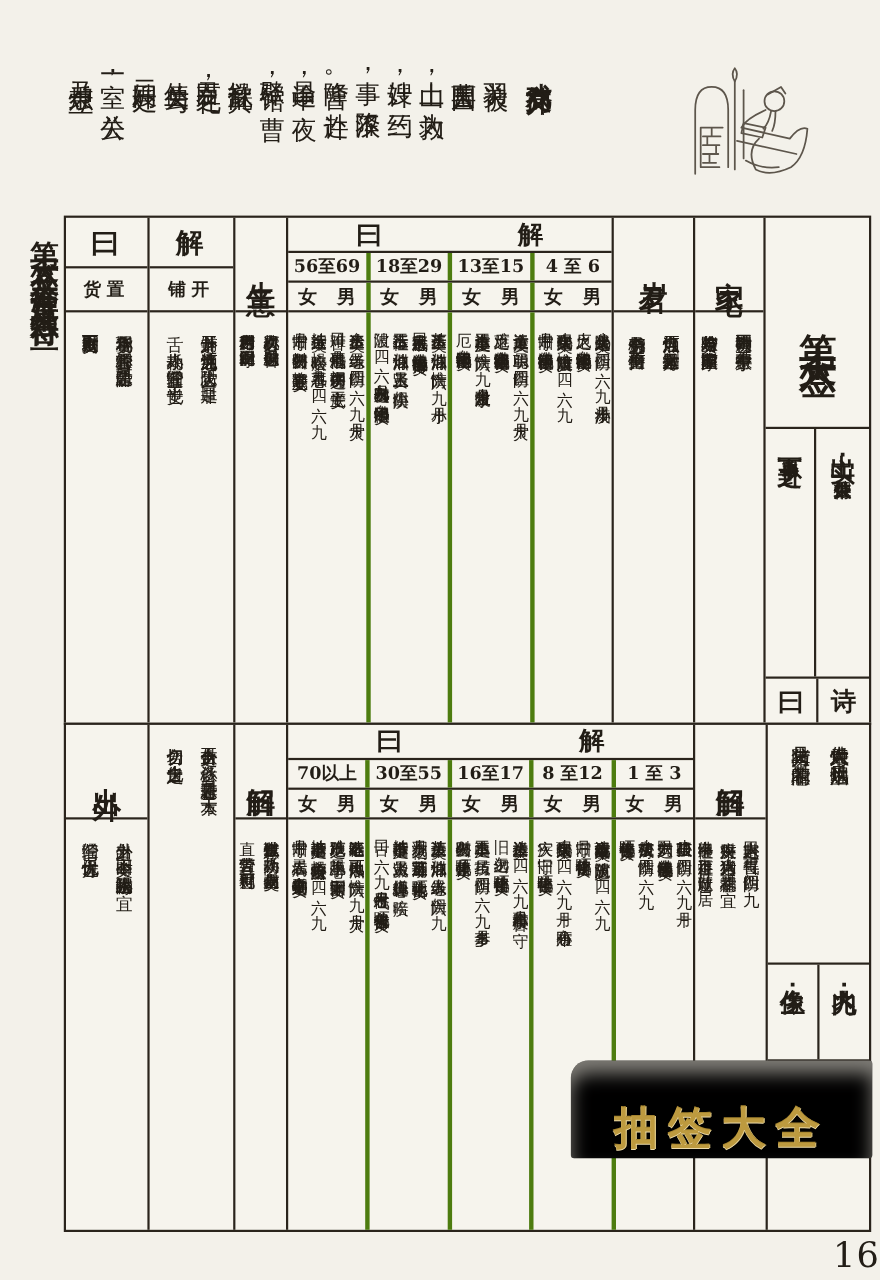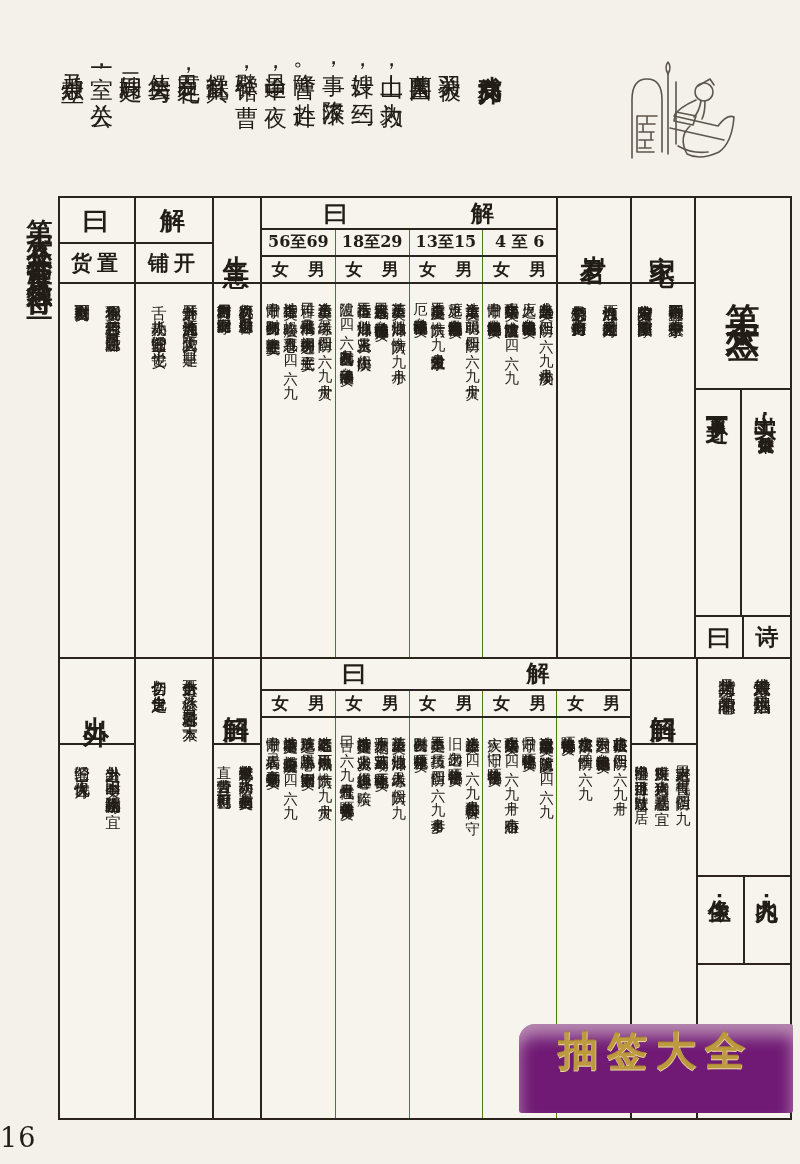--- a/index.html
+++ b/index.html
@@ -33,34 +33,34 @@
 .t-col{height:100%;display:flex;flex-direction:column}
 .t-col + .t-col{border-left:2px solid #2a241c}
 
 .cat-head{height:86px;border-bottom:2px solid #2a241c;display:flex;align-items:center;
   justify-content:center;flex:none}
 .cat-head .vtext{font-size:26px;font-weight:bold;letter-spacing:5px}
 .split-head{height:86px;border-bottom:2px solid #2a241c;display:flex;flex-direction:column;flex:none}
 .split-head .big{height:46px;border-bottom:2px solid #2a241c;display:flex;align-items:center;
   justify-content:center;font-size:25px;font-weight:bold;letter-spacing:3px}
 .split-head .sub{flex:1;display:flex;align-items:center;justify-content:center;
-  font-size:21px;font-weight:bold;letter-spacing:5px}
+  font-size:16px;font-weight:bold;letter-spacing:5px}
 .cat-body{flex:1;padding:9px 3px 4px;display:flex;justify-content:center}
 .cat-body .vlines{height:100%;font-size:15.5px;line-height:31px}
 .cat-body.n2 .vlines{line-height:22px;font-size:14.5px}   
 .cat-body.n3 .vlines{line-height:21px;font-size:15px}     
 
 
 .g-head1{height:32px;border-bottom:2px solid #2a241c;display:flex;align-items:center;
   justify-content:space-around;font-size:23px;font-weight:bold;flex:none}
 .g-row{display:flex;border-bottom:2px solid #2a241c;flex:none}
 .g-ages{height:27px;font-size:16px;font-weight:bold}
 .g-sexes{height:27px;font-size:17px;font-weight:bold}
 .g-cell{flex:1;display:flex;align-items:center;justify-content:center;min-width:0}
-.g-cell + .g-cell{border-left:1px solid #4d7c0f}
+.g-cell + .g-cell{border-left:4px solid #4d7c0f}
 .sex-cell{justify-content:space-around}
 .g-body{flex:1;display:flex;min-height:0}
 .f-cell{align-items:stretch;justify-content:center;padding:7px 1px 3px}
 .f-cell .vlines{height:100%;font-size:14.5px;line-height:17.3px;letter-spacing:.5px}
 
 
 .sign-head{height:192px;border-bottom:2px solid #2a241c;display:flex;align-items:center;
   justify-content:center;flex:none}
 .sign-head .vtext{font-size:34px;font-weight:bold;letter-spacing:9px}
 .sign-mid{height:227px;border-bottom:2px solid #2a241c;display:flex;flex:none}
@@ -79,27 +79,27 @@
 .poem-body{height:218px;border-bottom:2px solid #2a241c;padding:6px 2px;display:flex;
   justify-content:center;flex:none}
 .poem-body .vlines{font-size:17.5px;line-height:35px}
 .omen-head{height:88px;border-bottom:2px solid #2a241c;display:flex;flex:none}
 .omen-head .ocell{flex:1;display:flex;justify-content:center;padding-top:4px}
 .omen-head .ocell.r{border-left:2px solid #2a241c}
 .omen-head .vtext{font-size:23px;font-weight:bold}
 .omen-body{flex:1}
 
 
-#watermark{position:absolute;left:519px;top:1024px;width:274px;height:89px;
-  background:#701a75;border-radius:16px 3px 3px 3px;display:flex;align-items:flex-start;
+#watermark{position:absolute;left:519px;top:964px;width:274px;height:89px;
+  background:#000000;border-radius:16px 3px 3px 3px;display:flex;align-items:flex-end;
   justify-content:center;box-shadow:inset 0 12px 16px rgba(255,252,240,.5)}
 #watermark span{font-size:40px;font-weight:bold;letter-spacing:9px;color:#bd9a3f;
   text-shadow:0 1px 0 #ead9a8,0 -1px 0 #a5842f,1px 0 0 #d9c382}
 
-#page-num{position:absolute;top:1122px;left:0;width:800px;text-align:left;font-size:27px;
+#page-num{position:absolute;top:1122px;left:0;width:800px;text-align:right;font-size:32px;
   letter-spacing:1px}
 </style>
 </head>
 <body>
 
 <div class="page">
 
   <div id="intro">
     <div id="intro-cols">
         <p class="intro-title">戏文简介</p>
@@ -321,20 +321,27 @@
           <p>直　宜苦力经营　可得财利也</p>
         </div>
       </div>
     </div>
 
     <div class="t-col" style="width:370px" id="t2-group">
         <div class="g-head1">
           <span class="gh">曰</span>
           <span class="gh">解</span>
         </div>
+        <div class="g-row g-ages">
+          <div class="g-cell">70以上</div>
+          <div class="g-cell">30至55</div>
+          <div class="g-cell">16至17</div>
+          <div class="g-cell">8 至12</div>
+          <div class="g-cell">1 至 3</div>
+        </div>
         <div class="g-row g-sexes">
           <div class="g-cell sex-cell">
             <span>女</span>
             <span>男</span>
           </div>
           <div class="g-cell sex-cell">
             <span>女</span>
             <span>男</span>
           </div>
           <div class="g-cell sex-cell">

